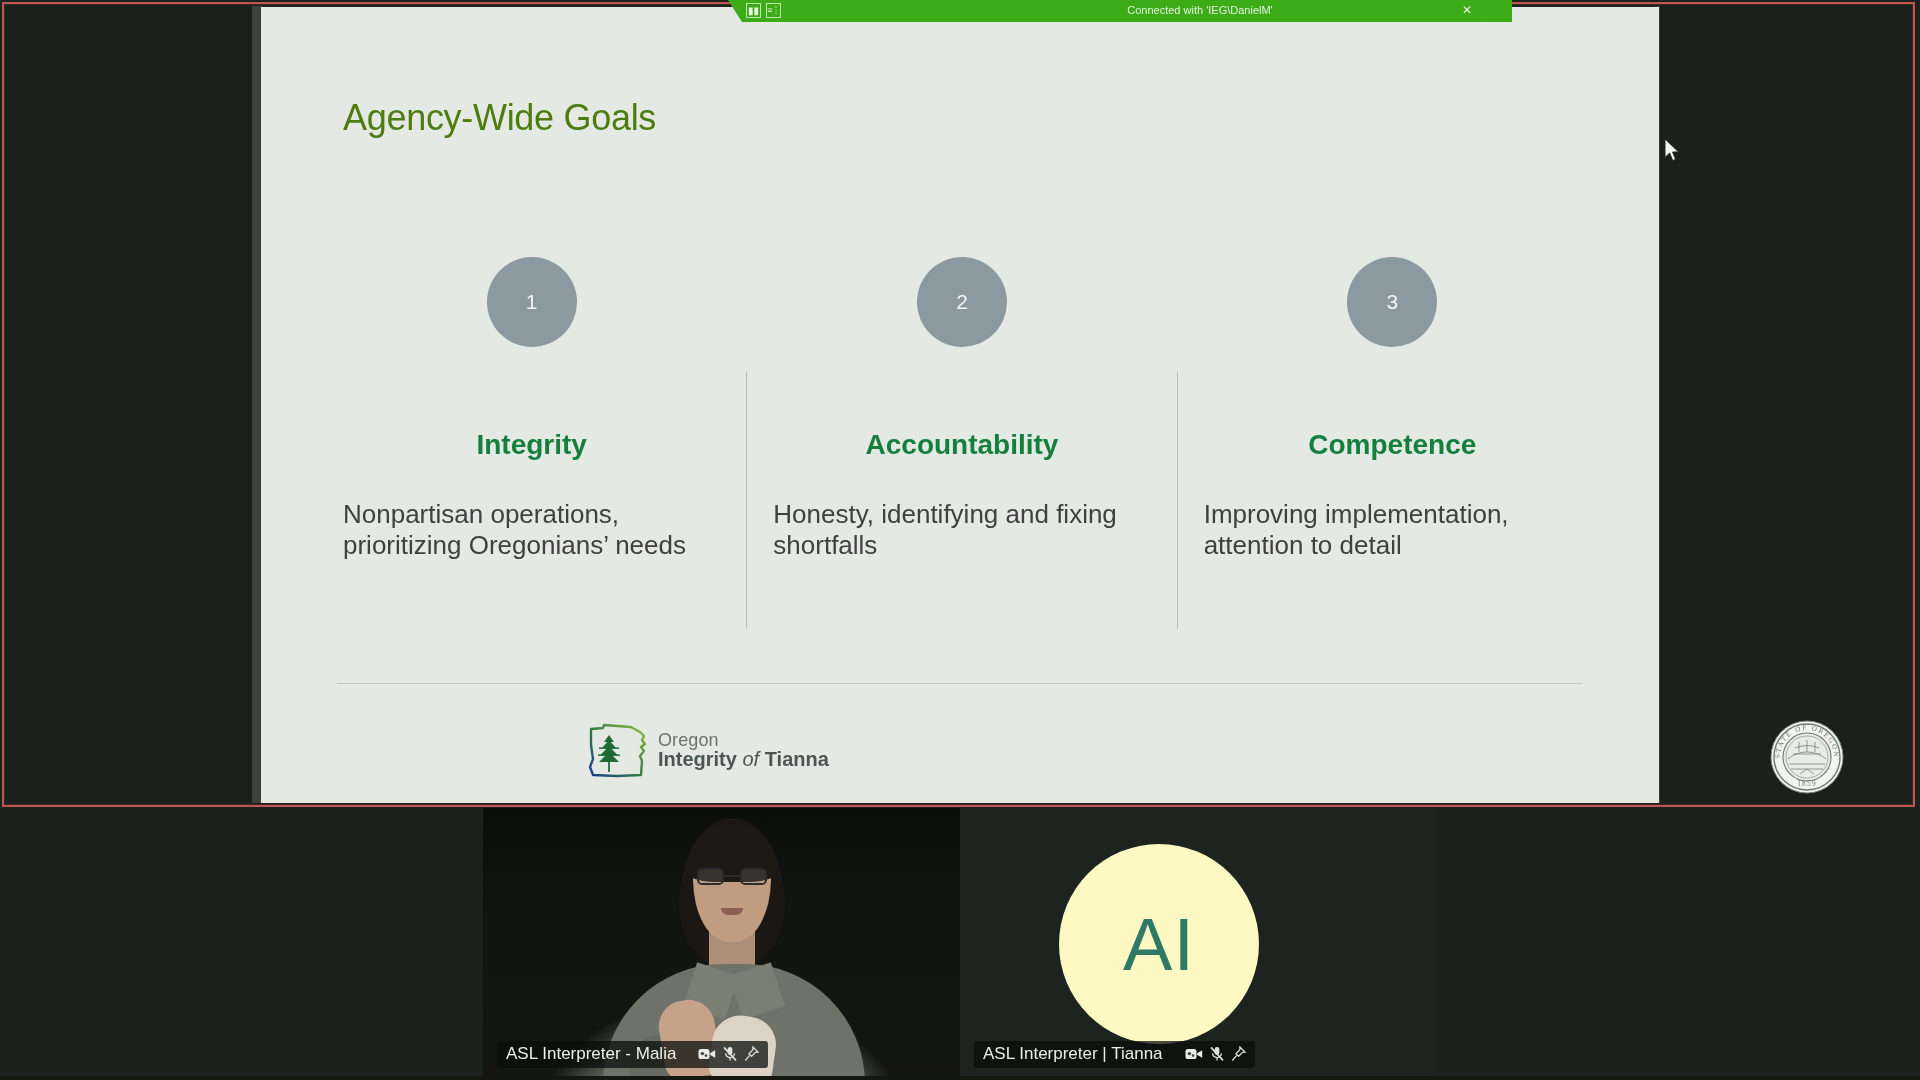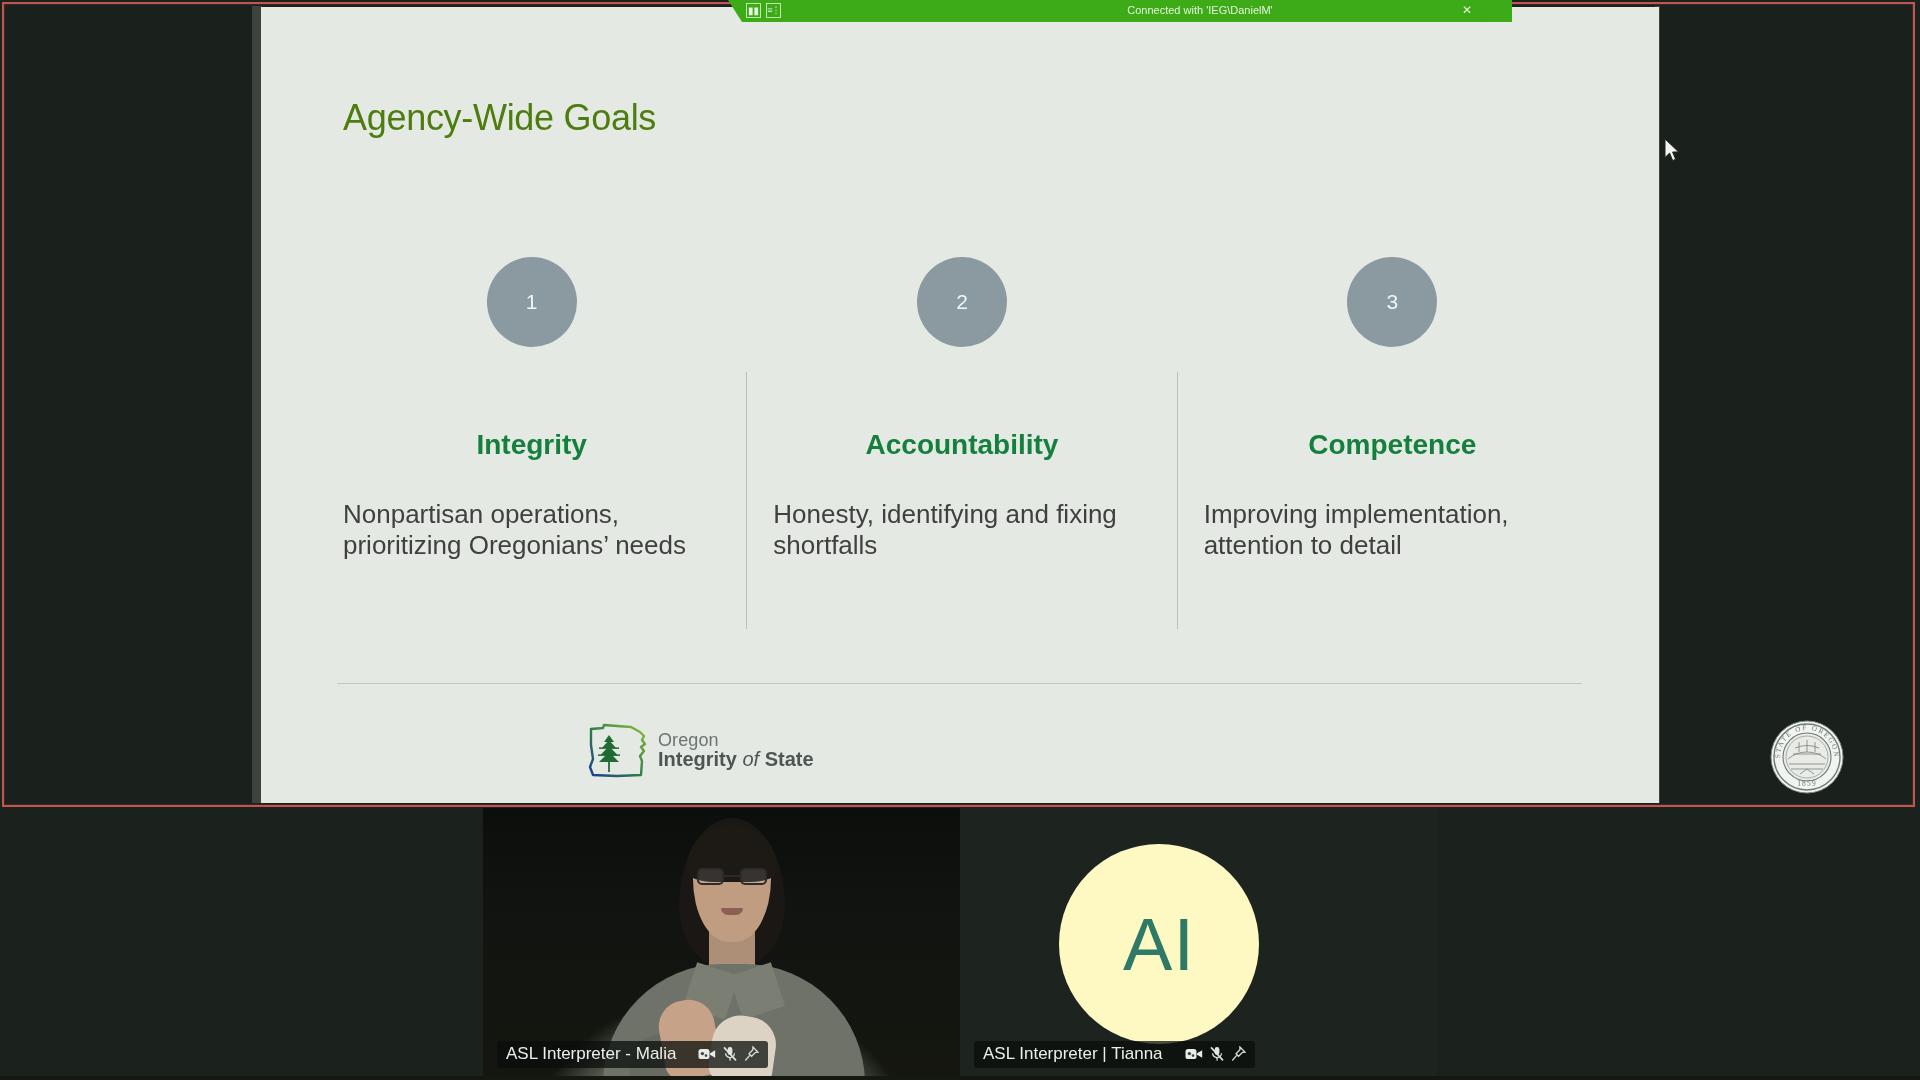--- a/index.html
+++ b/index.html
@@ -432,21 +432,21 @@
           <path d="M22 12 L27 19 L17 19 Z"></path>
           <path d="M22 17 L29 25 L15 25 Z"></path>
           <path d="M22 23 L30.5 32 L13.5 32 Z"></path>
           <path d="M22 29 L32 39 L12 39 Z"></path>
           <rect x="12" y="24.4" width="20" height="1.5"></rect>
           <rect x="11" y="31.4" width="22" height="1.5"></rect>
         </g>
       </svg>
       <div id="sos-logo-text">
         <span class="sos-line1">Oregon</span>
-        <span class="sos-line2"><span>Integrity</span> <span class="sos-of">of</span> <span>State</span></span>
+        <span class="sos-line2"><span>Integrity</span> <span class="sos-of">of</span> <span>Tianna</span></span>
       </div>
     </div>
 
     <svg id="state-seal" viewBox="0 0 76 76">
       <defs>
         <path id="sealArcTop" d="M 11 38 A 27 27 0 0 1 65 38"></path>
         <path id="sealArcBot" d="M 17 47 A 23 23 0 0 0 59 47"></path>
       </defs>
       <circle cx="38" cy="38" r="36" fill="#f2f4f0" stroke="#7f8a86" stroke-width="1"></circle>
       <circle cx="38" cy="38" r="33" fill="none" stroke="#6e7a76" stroke-width="1.4"></circle>

